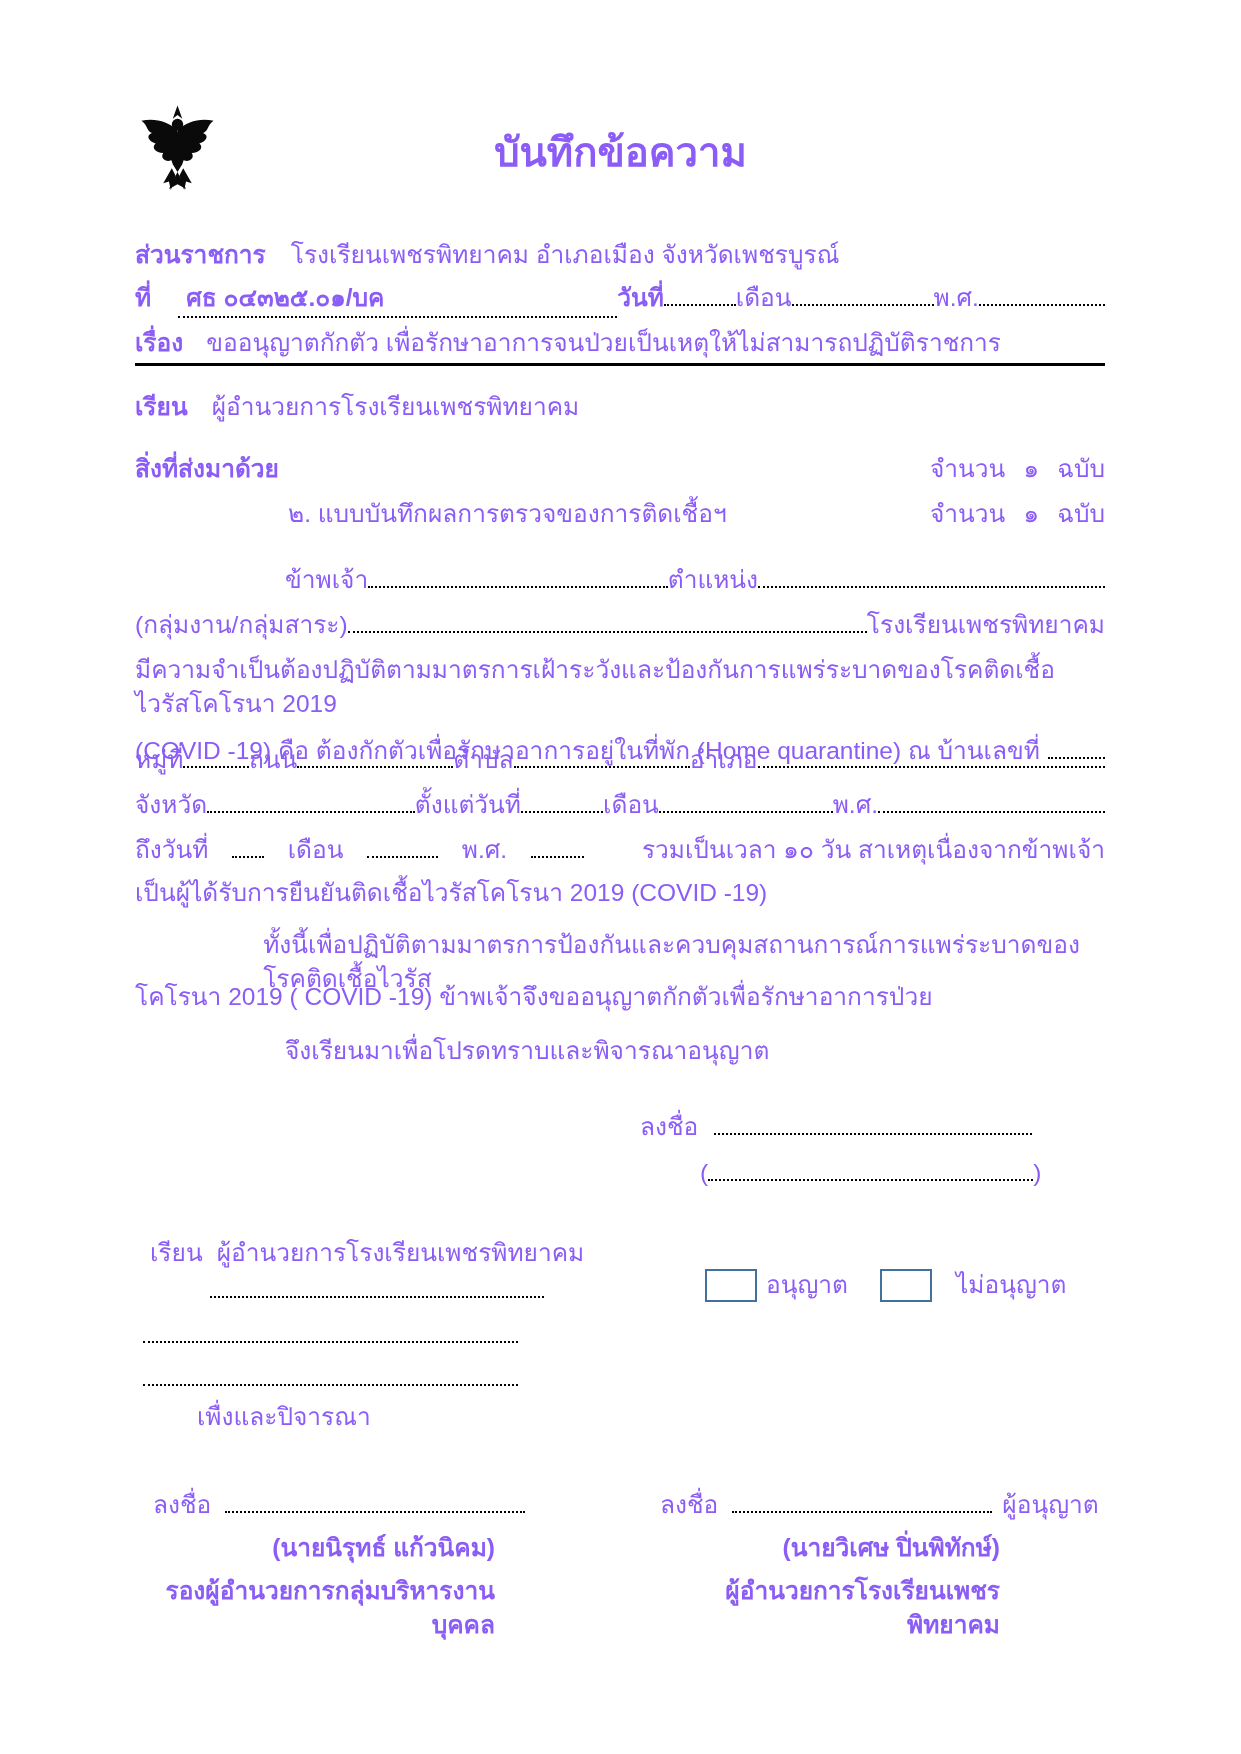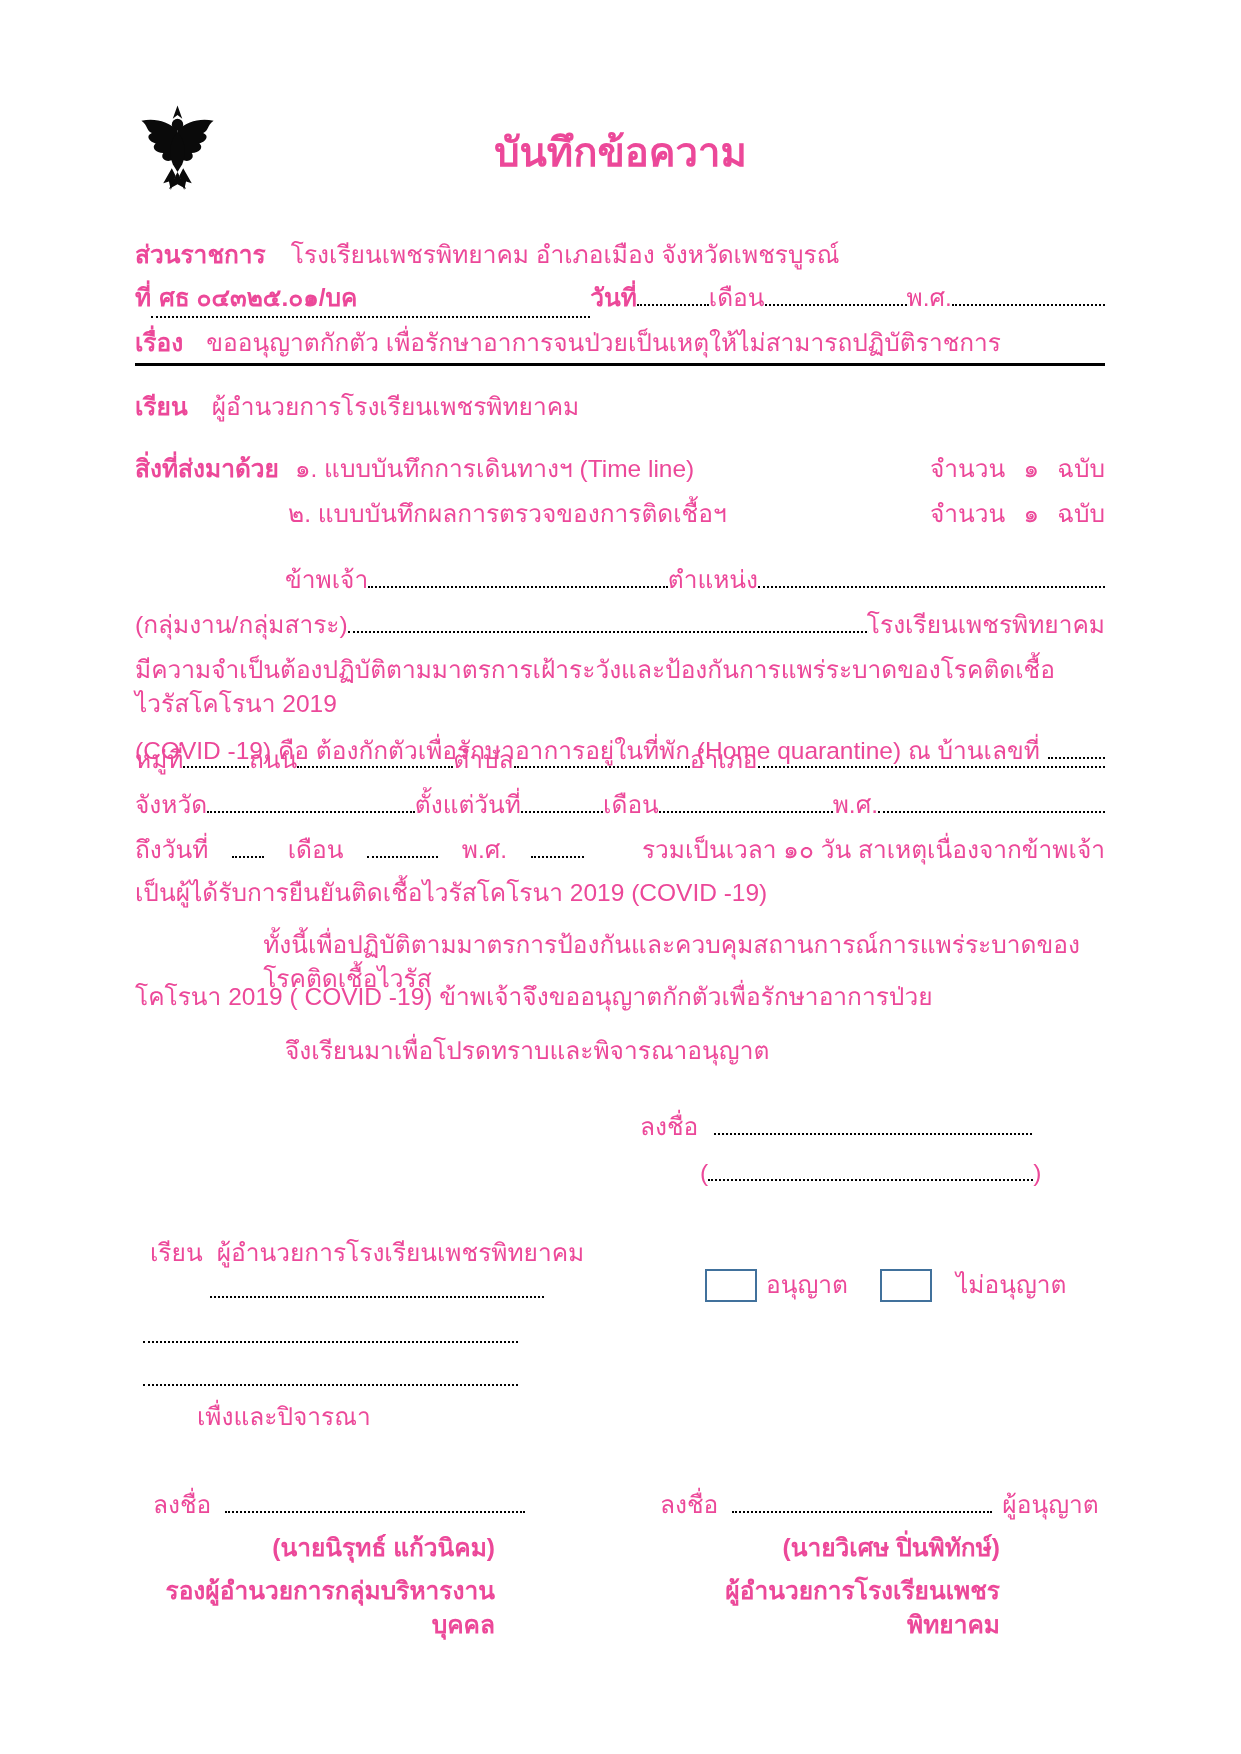--- a/index.html
+++ b/index.html
@@ -1,27 +1,27 @@
 <!DOCTYPE html>
 <html><head>
 <meta charset="utf-8">
 <style>
   html,body{margin:0;padding:0;background:#ffffff;}
   .page{
-    position:relative;width:1241px;height:1754px;background:#fff;color:#ec4899;
+    position:relative;width:1241px;height:1754px;background:#fff;color:#8b5cf6;
     font-family:"Liberation Sans","DejaVu Sans",sans-serif;
     font-size:24.5px;line-height:34px;overflow:hidden;
   }
   .abs{position:absolute;}
   .b{font-weight:700;}
   .row{display:flex;align-items:baseline;}
   .sp{display:inline-block;}
   .blank{display:inline-block;height:1px;border-bottom:2.5px dotted #000;}
   .grow{flex-grow:1;}
-  .uline{display:inline-block;border-bottom:2.5px dotted #000;padding:0 6px 1px 8px;}
+  .uline{display:inline-block;border-bottom:2.5px dotted #000;padding:0 6px 1px 8px;margin-left:27px;}
   .blank-abs{position:absolute;height:0;border-bottom:2.5px dotted #000;}
   .rule{position:absolute;height:3px;background:#000;}
   .title{font-weight:700;font-size:40px;line-height:48px;text-align:center;}
   .cbx{width:52px;height:33px;border:2px solid #41719C;background:#fff;box-sizing:border-box;}
   .center{text-align:right;font-weight:bold;}
   .cbxrow{display:flex;align-items:center;}
 </style>
 </head>
 <body>
 
@@ -71,21 +71,20 @@
 
   <div class="abs row" style="left:135px;top:390px;width:970px;">
     <span class="b">เรียน</span>
     <span class="sp" style="width:24px;"></span>
     <span>ผู้อำนวยการโรงเรียนเพชรพิทยาคม</span>
   </div>
 
   <div class="abs row" style="left:135px;top:452px;">
     <span class="b">สิ่งที่ส่งมาด้วย</span>
     <span class="sp" style="width:16px;"></span>
-    <span>๑. แบบบันทึกการเดินทางฯ (Time line)</span>
   </div>
   <div class="abs row" style="left:930px;top:452px;width:175px;justify-content:space-between;">
     <span>จำนวน</span>
     <span>๑</span>
     <span>ฉบับ</span>
   </div>
   <div class="abs row" style="left:288px;top:497px;">
     <span>๒. แบบบันทึกผลการตรวจของการติดเชื้อฯ</span>
   </div>
   <div class="abs row" style="left:930px;top:497px;width:175px;justify-content:space-between;">

